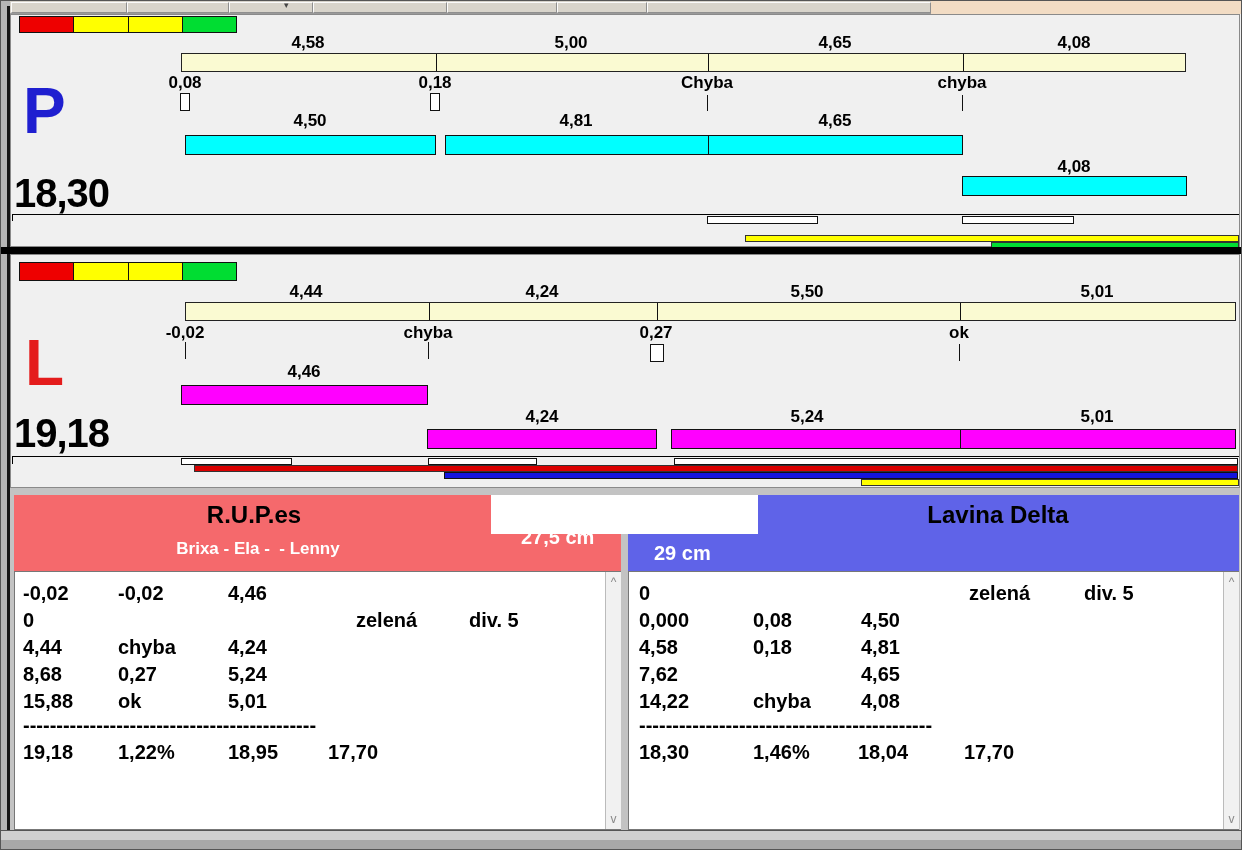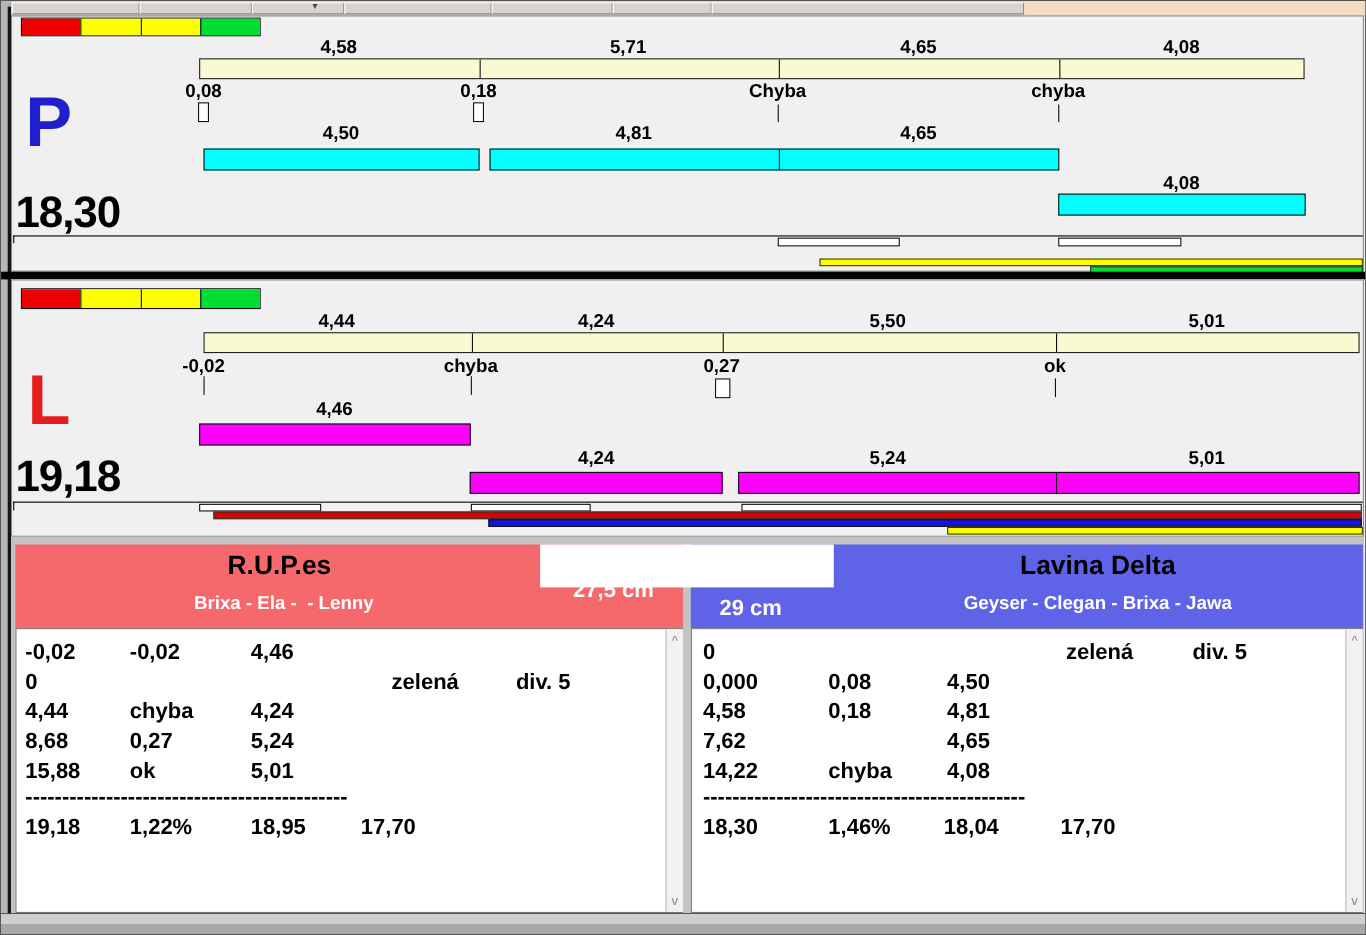--- a/index.html
+++ b/index.html
@@ -84,21 +84,21 @@
     <div class="sq sq-red" style="width:54px"></div>
     <div class="sq sq-yel" style="width:54px"></div>
     <div class="sq sq-yel" style="width:54px"></div>
     <div class="sq sq-grn" style="width:54px"></div>
   </div>
 
   <div class="big-letter" style="left:22px;top:78px;color:#1f1fd0">P</div>
   <div class="big-total" style="left:13px;top:172px">18,30</div>
 
   <div class="lbl" style="left:307px;top:32px">4,58</div>
-  <div class="lbl" style="left:570px;top:32px">5,71</div>
+  <div class="lbl" style="left:570px;top:32px">5,00</div>
   <div class="lbl" style="left:834px;top:32px">4,65</div>
   <div class="lbl" style="left:1073px;top:32px">4,08</div>
 
   <div class="abs ruler" style="left:180px;top:52px;width:1005px;height:19px">
     <div class="vdiv" style="left:254px"></div>
     <div class="vdiv" style="left:526px"></div>
     <div class="vdiv" style="left:781px"></div>
   </div>
 
   <div class="lbl" style="left:184px;top:72px">0,08</div>
@@ -187,21 +187,20 @@
   <div class="abs bottom"></div>
 
   <div class="hdr hdr-left" style="left:13px;top:494px;width:607px"></div>
   <div class="hdr hdr-right" style="left:627px;top:494px;width:611px"></div>
 
   <div class="hdr-title" style="left:253px;top:500px">R.U.P.es</div>
   <div class="hdr-team" style="left:257px;top:538px">Brixa - Ela -  - Lenny</div>
   <div class="hdr-cm" style="left:520px;top:525px">27,5 cm</div>
 
   <div class="hdr-title" style="left:997px;top:500px">Lavina Delta</div>
-  <div class="hdr-team" style="left:997px;top:538px">Geyser - Clegan - Brixa - Jawa</div>
   <div class="hdr-cm" style="left:653px;top:541px">29 cm</div>
 
   <div class="abs stampbox"></div>
 
   <div class="abs rtable" style="left:13px;top:570px;width:607px;height:259px"></div>
   <div class="scrollbar" style="left:604px;top:571px;height:257px">
     <div class="sarrow" style="top:4px">^</div>
     <div class="sarrow" style="bottom:4px">v</div>
   </div>
 

